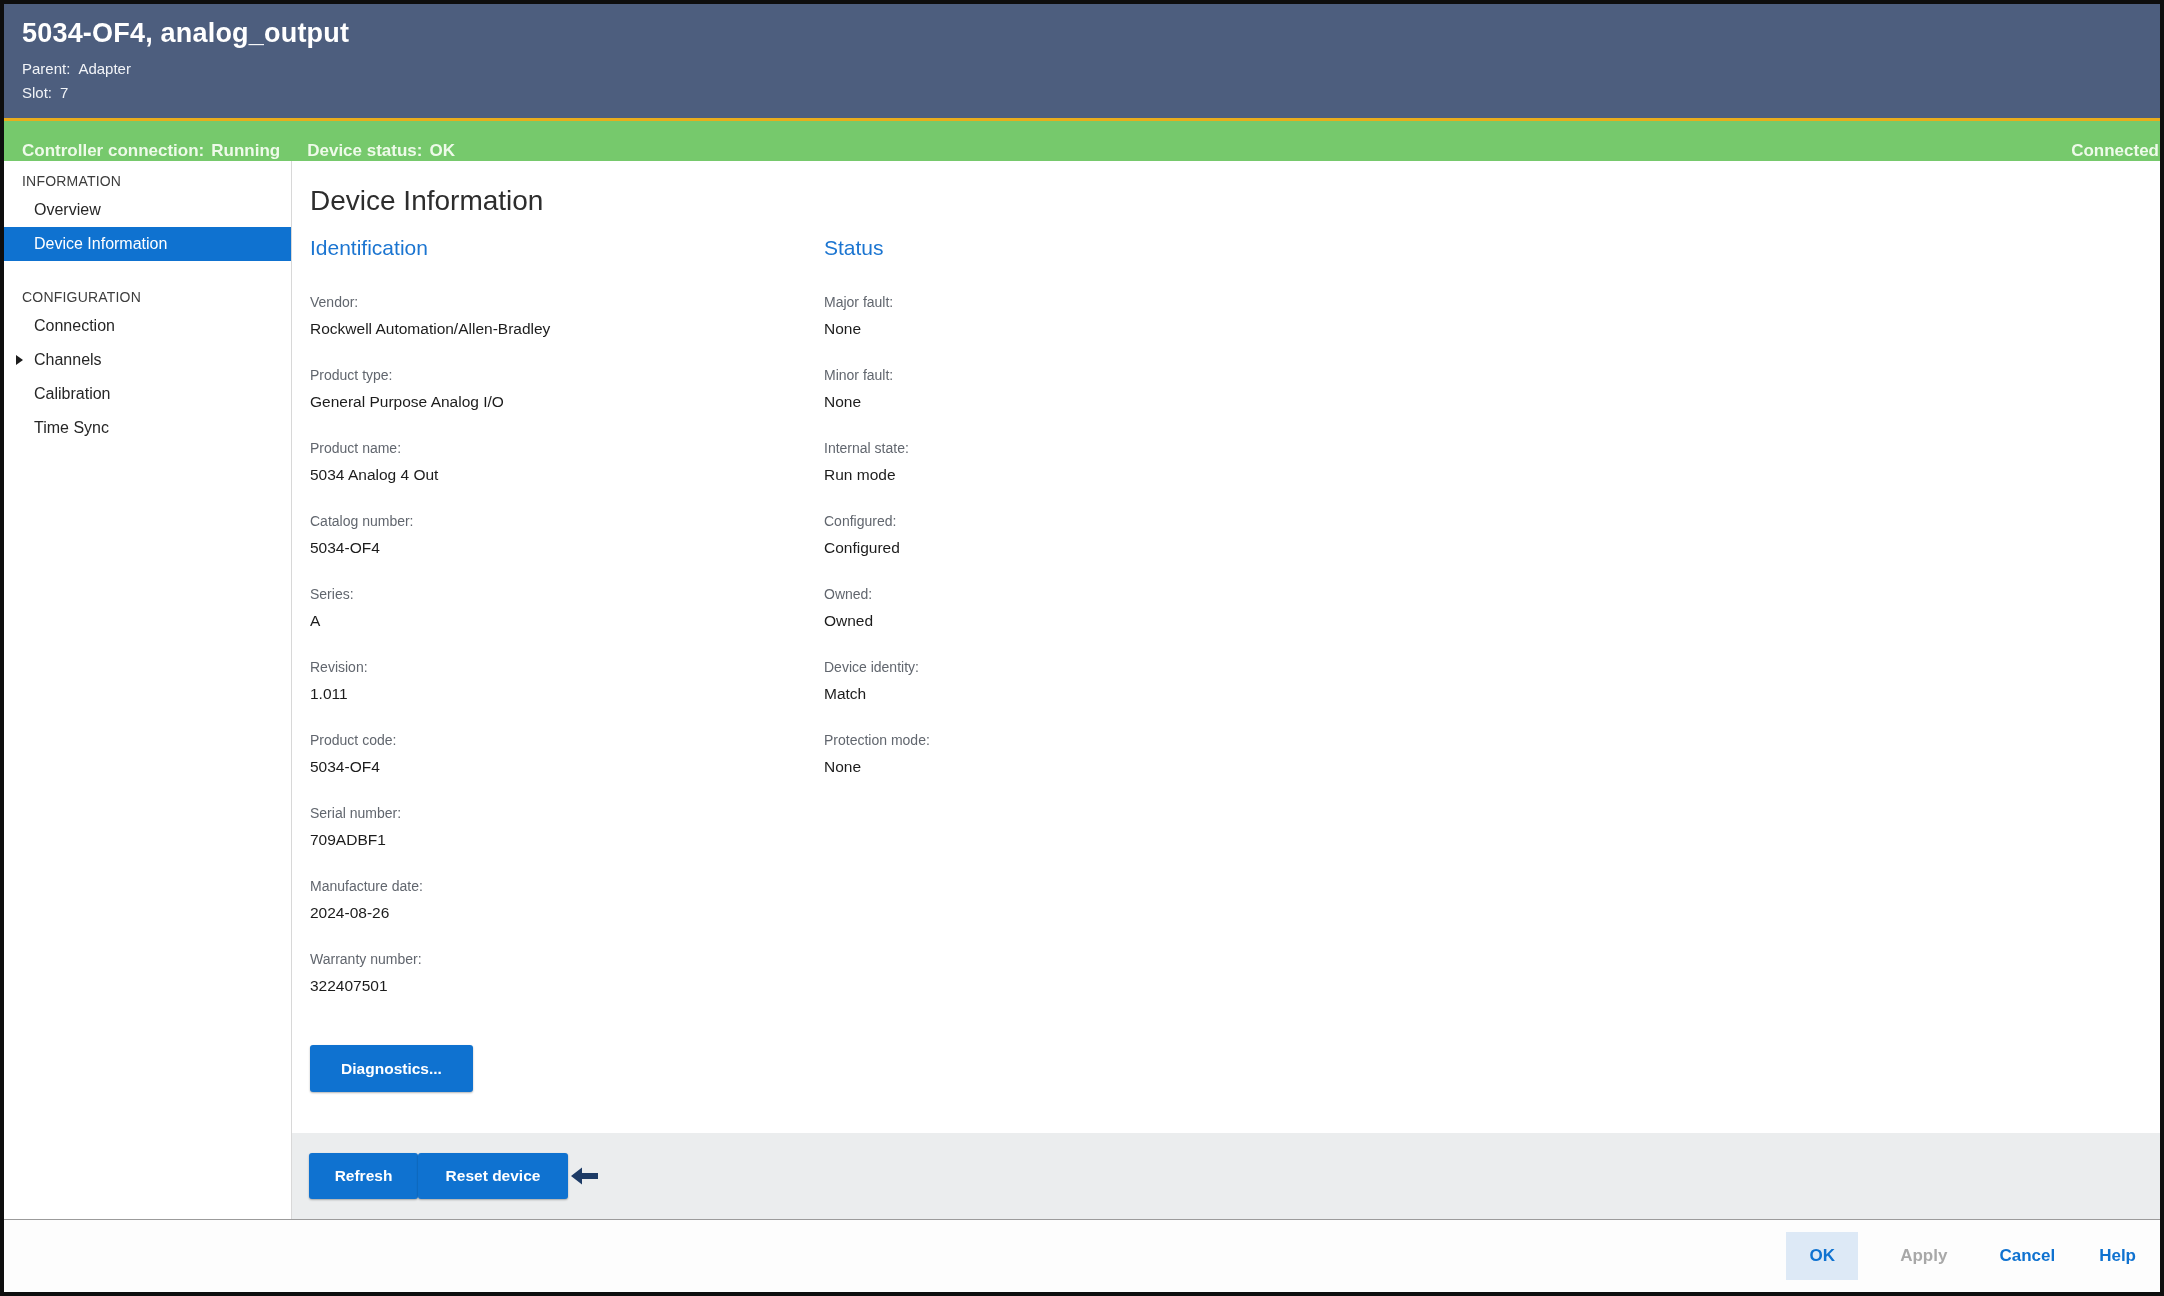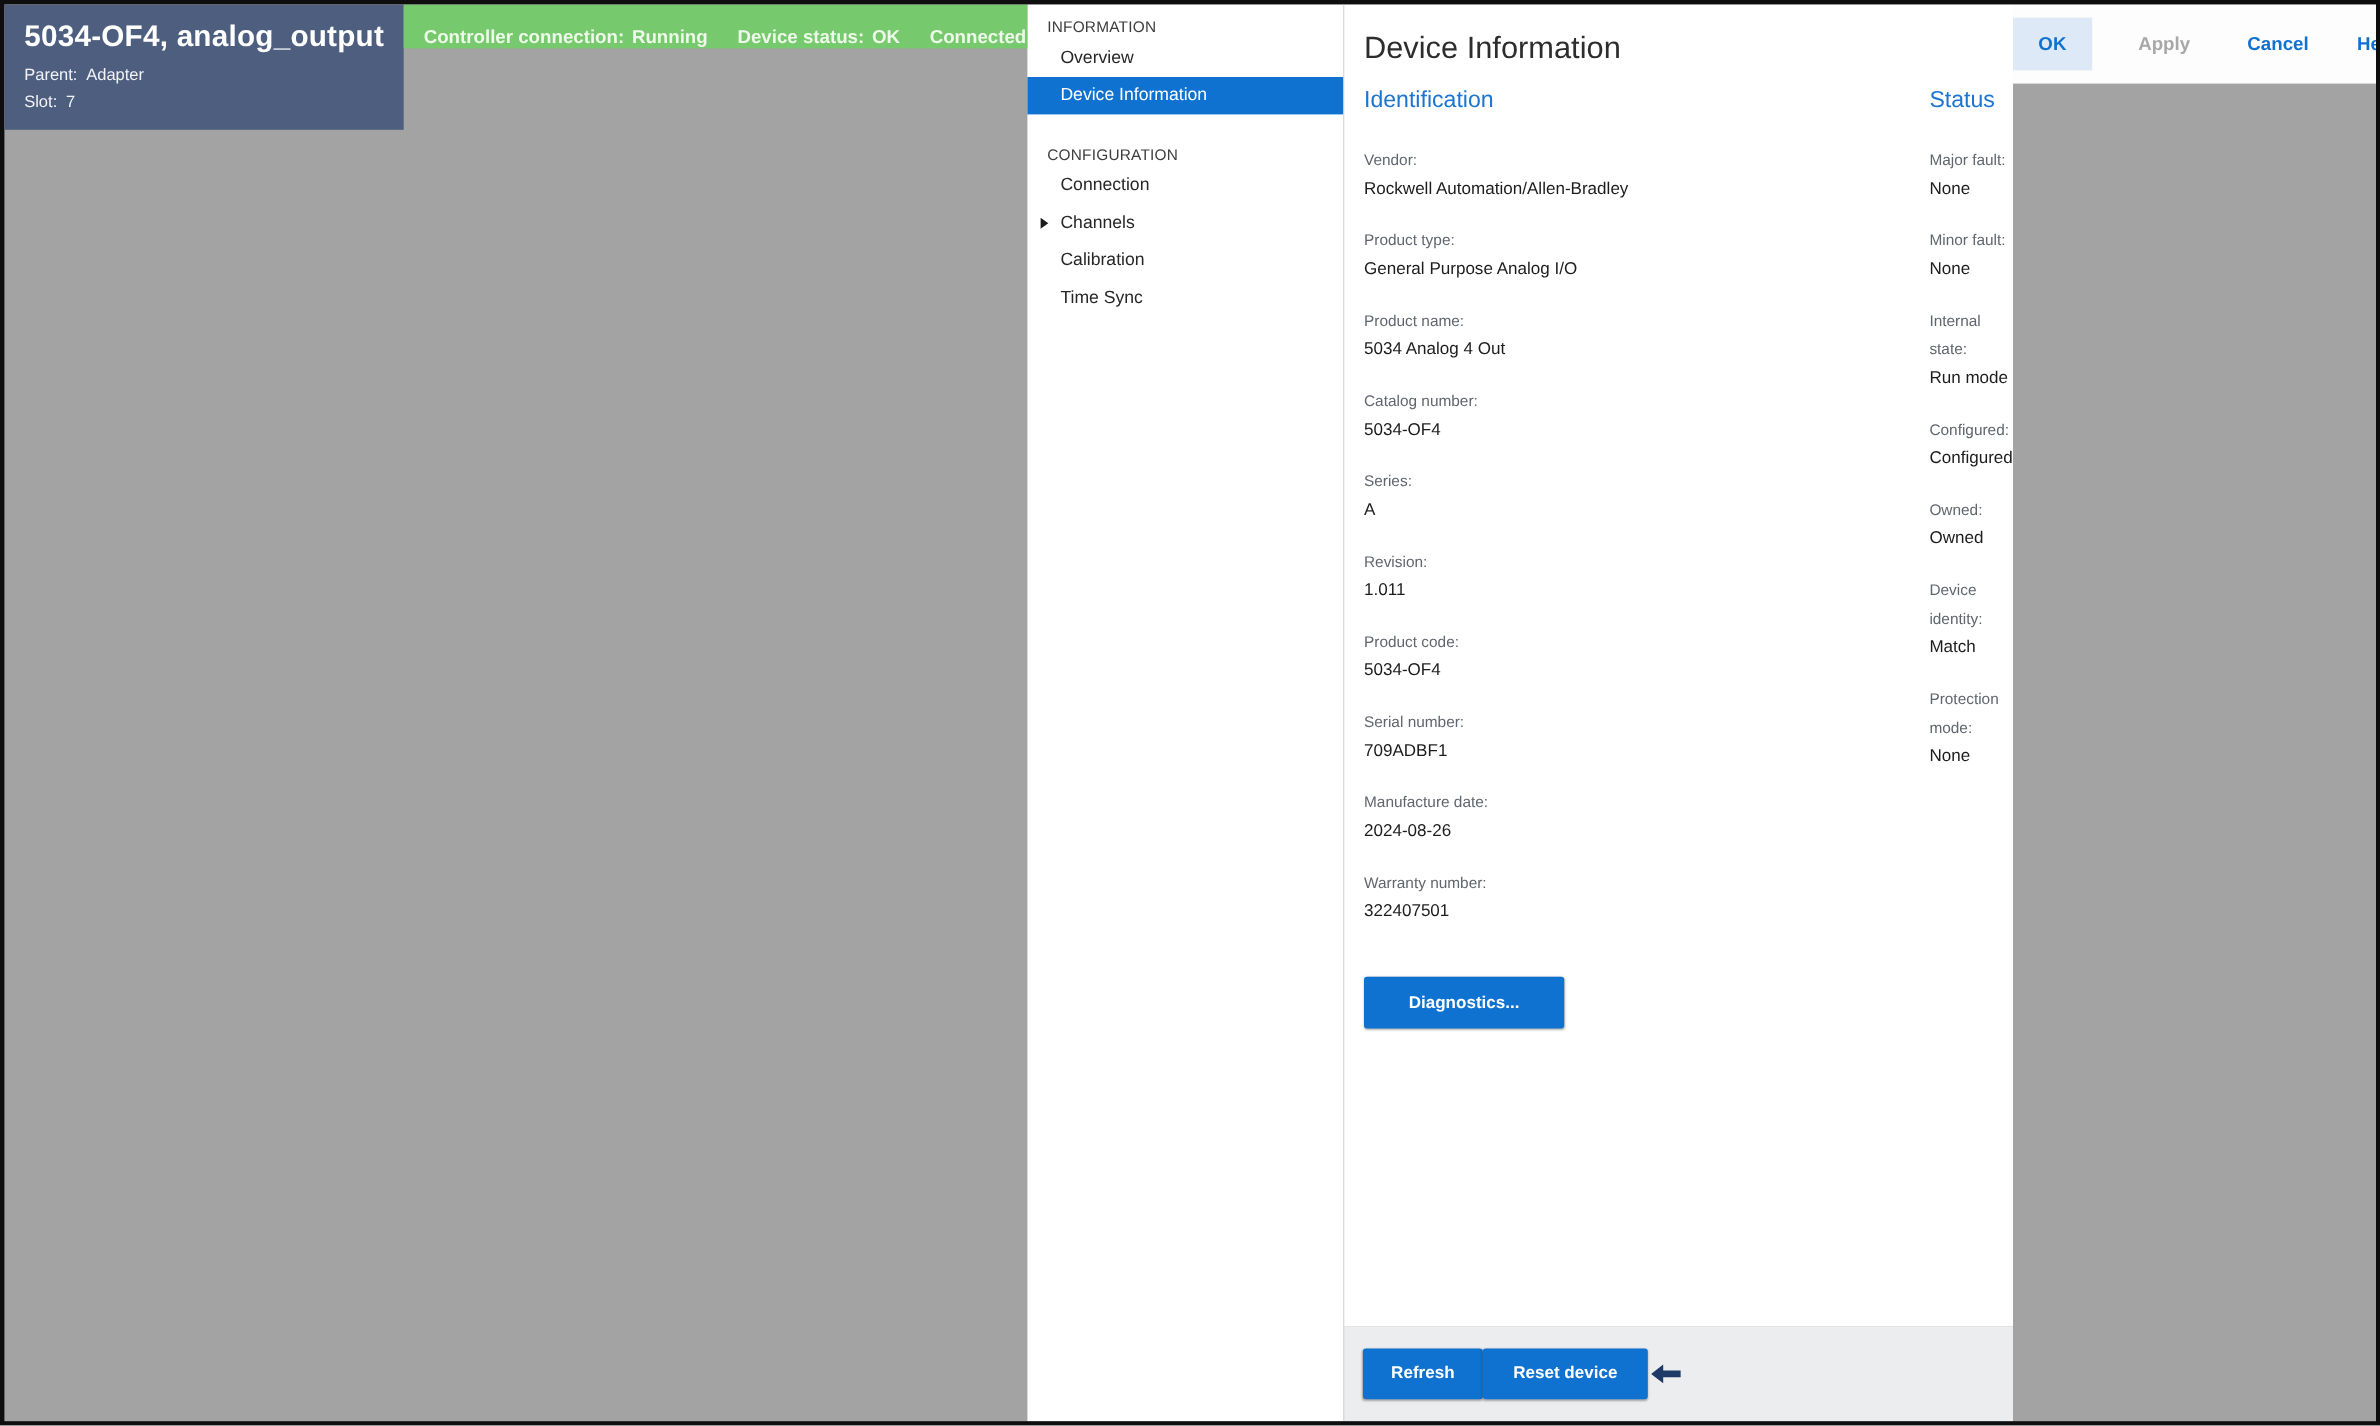--- a/index.html
+++ b/index.html
@@ -2,21 +2,21 @@
 <html><head>
 <meta charset="utf-8">
 <style>
   html,body{margin:0;padding:0;background:#e8e8e8;}
   *{box-sizing:border-box;}
   .frame{
     position:relative;width:2164px;height:1296px;
     background:#0e0e0e;padding:4px;
     font-family:"Liberation Sans","DejaVu Sans",sans-serif;
   }
-  .inner{width:100%;height:100%;display:flex;background:#a3a3a3;overflow:hidden;}
+  .inner{width:100%;height:100%;display:flex;flex-direction:column;background:#ef4444;overflow:hidden;}
 
   
   .titlebar{height:114px;background:#4d5e7e;color:#ffffff;padding:12px 18px 0 18px;flex:0 0 auto;}
   .titlebar .t1{font-size:27px;font-weight:700;line-height:34px;letter-spacing:.2px;margin-bottom:7px;}
   .titlebar .t2{font-size:15px;line-height:24px;font-weight:400;color:#f2f4f8;}
   .titlebar .t2 .lbl{margin-right:8px;}
 
   .accent-line{height:3px;background:#e9ad1c;flex:0 0 auto;}
 
   
@@ -50,21 +50,21 @@
   .section-heading{font-size:21px;font-weight:400;color:#1b75d1;line-height:30px;margin:0 0 26px 0;}
   .field{margin-bottom:20px;}
   .flabel{font-size:14px;color:#61666e;line-height:26px;}
   .fvalue{font-size:15.5px;color:#1c1c1c;line-height:27px;}
 
   .btn{
     background:#0f72d0;color:#ffffff;border:none;border-radius:3px;
     font-family:inherit;font-size:15.5px;font-weight:700;
     box-shadow:0 1px 2px rgba(0,0,0,.3);cursor:pointer;
   }
-  .btn-diagnostics{width:182px;height:47px;margin-top:26px;}
+  .btn-diagnostics{width:163px;height:47px;margin-top:26px;}
 
   .actionbar{
     height:86px;flex:0 0 auto;background:#ebedee;display:flex;align-items:center;
     padding-left:17px;
   }
   .btn-refresh{width:109px;height:46px;}
   .btn-reset{width:150px;height:46px;}
   .back-arrow{display:flex;align-items:center;margin-left:3px;}
 
   .hdiv{height:1px;background:#9b9b9b;flex:0 0 auto;}

